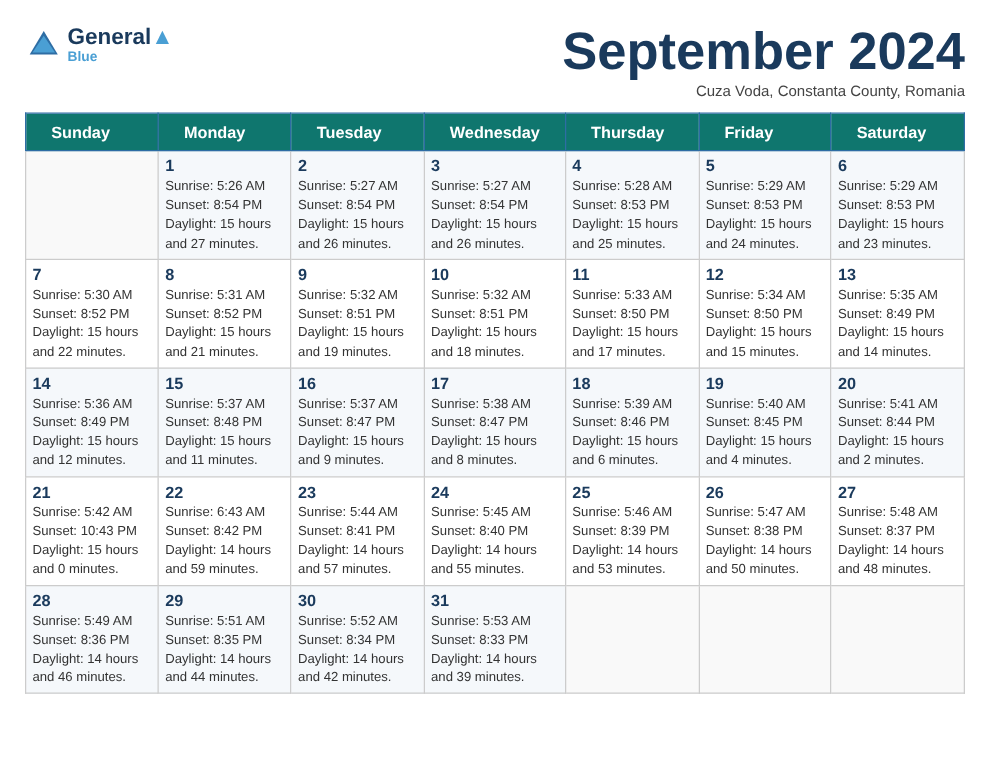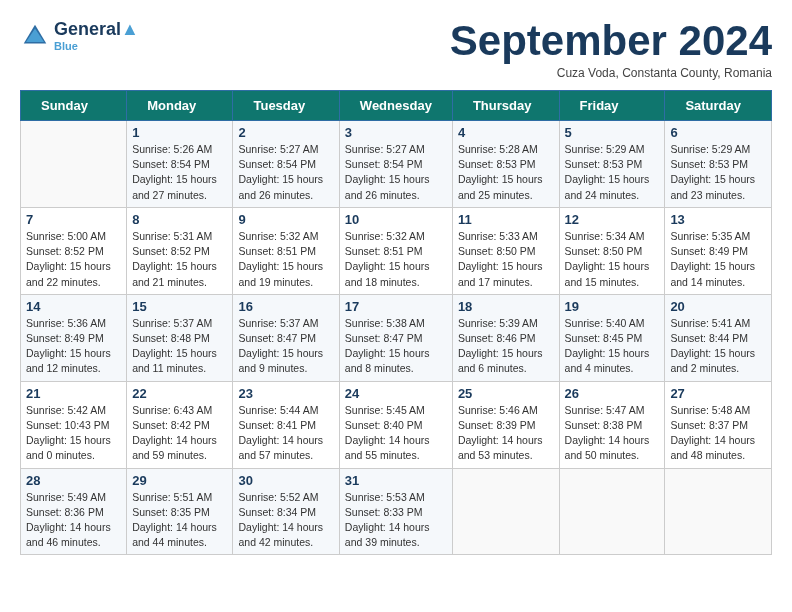--- a/index.html
+++ b/index.html
@@ -165,21 +165,21 @@
           <span class="day-number">6</span>
           <div class="day-info">Sunrise: 5:29 AM
 Sunset: 8:53 PM
 Daylight: 15 hours
 and 23 minutes.</div>
         </td>
       </tr>
       <tr>
         <td>
           <span class="day-number">7</span>
-          <div class="day-info">Sunrise: 5:00 AM
+          <div class="day-info">Sunrise: 5:30 AM
 Sunset: 8:52 PM
 Daylight: 15 hours
 and 22 minutes.</div>
         </td>
         <td>
           <span class="day-number">8</span>
           <div class="day-info">Sunrise: 5:31 AM
 Sunset: 8:52 PM
 Daylight: 15 hours
 and 21 minutes.</div>

